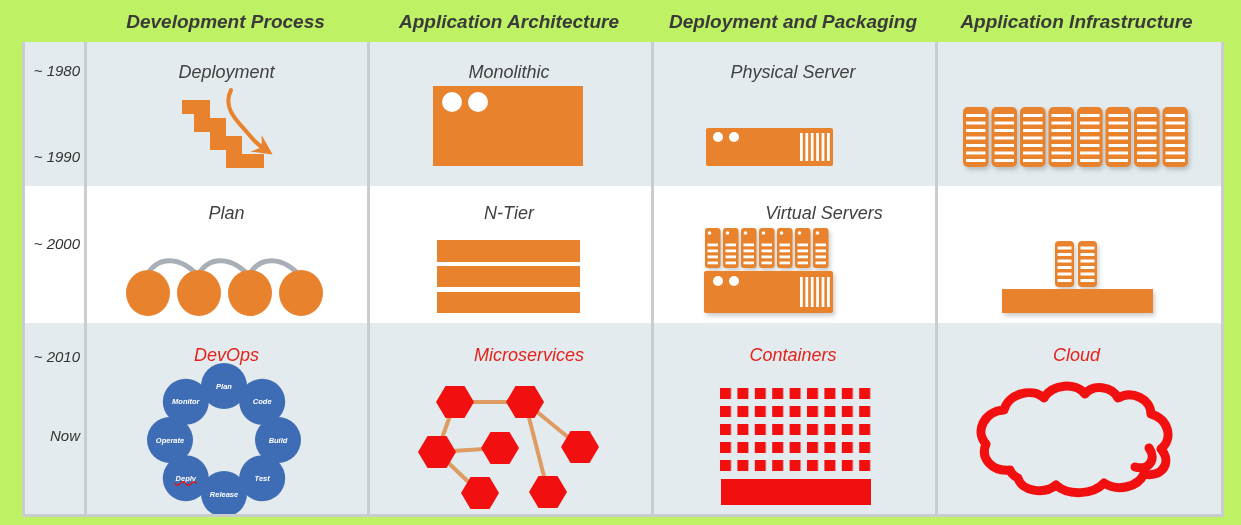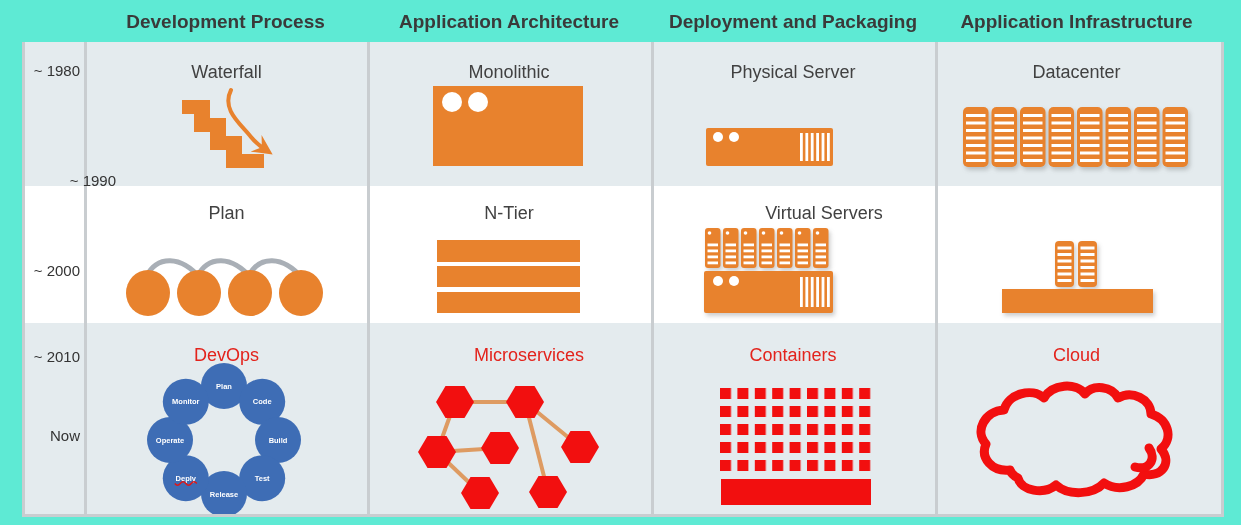--- a/index.html
+++ b/index.html
@@ -1,22 +1,22 @@
 <!DOCTYPE html>
 <html style="--orange: #E8822D; --red: #F20F0F; --red-text: #E3231C; --blue: #3E6DB5; --row-bg: #E4EBEE; --grid: #C9CDD0; --header-text: #3A3A3A; --label-text: #414141; --link-orange: #DE9B62; --arc-gray: #A9AFB6;"><head>
 <meta charset="utf-8">
 <style>
   :root{
     --orange:#E8822D; --red:#F20F0F; --red-text:#E3231C; --blue:#3E6DB5;
     --row-bg:#E4EBEE; --grid:#C9CDD0; --header-text:#3A3A3A; --label-text:#414141;
     --link-orange:#DE9B62; --arc-gray:#A9AFB6;
   }
   html,body{margin:0;padding:0;background:#fff;}
-  .canvas{position:relative;width:1241px;height:525px;background:#5eead4;overflow:hidden;
-          font-family:"Liberation Sans",sans-serif;}
+  .canvas{position:relative;width:1241px;height:525px;background:#bef264;overflow:hidden;
+          font-family:"Liberation Sans",sans-serif;font-style:italic;}
   .hdr{position:absolute;top:8px;height:28px;line-height:28px;text-align:center;
        font-weight:bold;font-size:19px;color:var(--header-text);white-space:nowrap;}
   .table{position:absolute;left:22px;top:42px;width:1196px;height:472px;
          border-left:3px solid var(--grid);border-right:3px solid var(--grid);
          border-bottom:3px solid var(--grid);}
   .rowbg{position:absolute;left:0;width:100%;}
   .row1{top:0;height:144px;background:var(--row-bg);}
   .row2{top:144px;height:137px;background:#fff;}
   .row3{top:281px;height:191px;background:var(--row-bg);}
   .vd{position:absolute;top:0;bottom:0;width:3px;background:var(--grid);}
@@ -51,29 +51,28 @@
     <div class="rowbg row1"></div>
     <div class="rowbg row2"></div>
     <div class="rowbg row3"></div>
 
     <div class="vd" style="left:59px;"></div>
     <div class="vd" style="left:342px;"></div>
     <div class="vd" style="left:626px;"></div>
     <div class="vd" style="left:910px;"></div>
 
     <div class="era" style="top:19px;">~ 1980</div>
-    <div class="era" style="top:129px;margin-left:36px;">~ 1990</div>
-    <div class="era" style="top:219px;">~ 2000</div>
+    <div class="era" style="top:105px;">~ 1990</div>
+    <div class="era" style="top:192px;">~ 2000</div>
     <div class="era" style="top:305px;">~ 2010</div>
     <div class="era" style="top:384px;">Now</div>
 
-    <div class="cell-label" style="left:60px;top:18px;width:283px;">Waterfall</div>
+    <div class="cell-label" style="left:60px;top:18px;width:283px;">Deployment</div>
     <div class="cell-label" style="left:342px;top:18px;width:284px;">Monolithic</div>
     <div class="cell-label" style="left:626px;top:18px;width:284px;">Physical Server</div>
-    <div class="cell-label" style="left:910px;top:18px;width:283px;">Datacenter</div>
 
     <svg class="icon" style="left:60px;top:38px;" width="283" height="104">
       <defs>
         <marker id="ah" viewBox="0 0 10 10" refX="6" refY="5" markerWidth="5" markerHeight="5" orient="auto">
           <path class="fo" d="M0,0 L10,5 L0,10 L3.5,5 Z"></path>
         </marker>
       </defs>
       <path class="fo" d="M97,20 h28 v18 h16 v18 h16 v18 h22 v14 h-38 v-18 h-16 v-18 h-16 v-18 h-12 z"></path>
       <path class="so" d="M146,10 C136,30 156,44 166,57 C170,62 175,66 181,70" marker-end="url(#ah)"></path>
     </svg>

